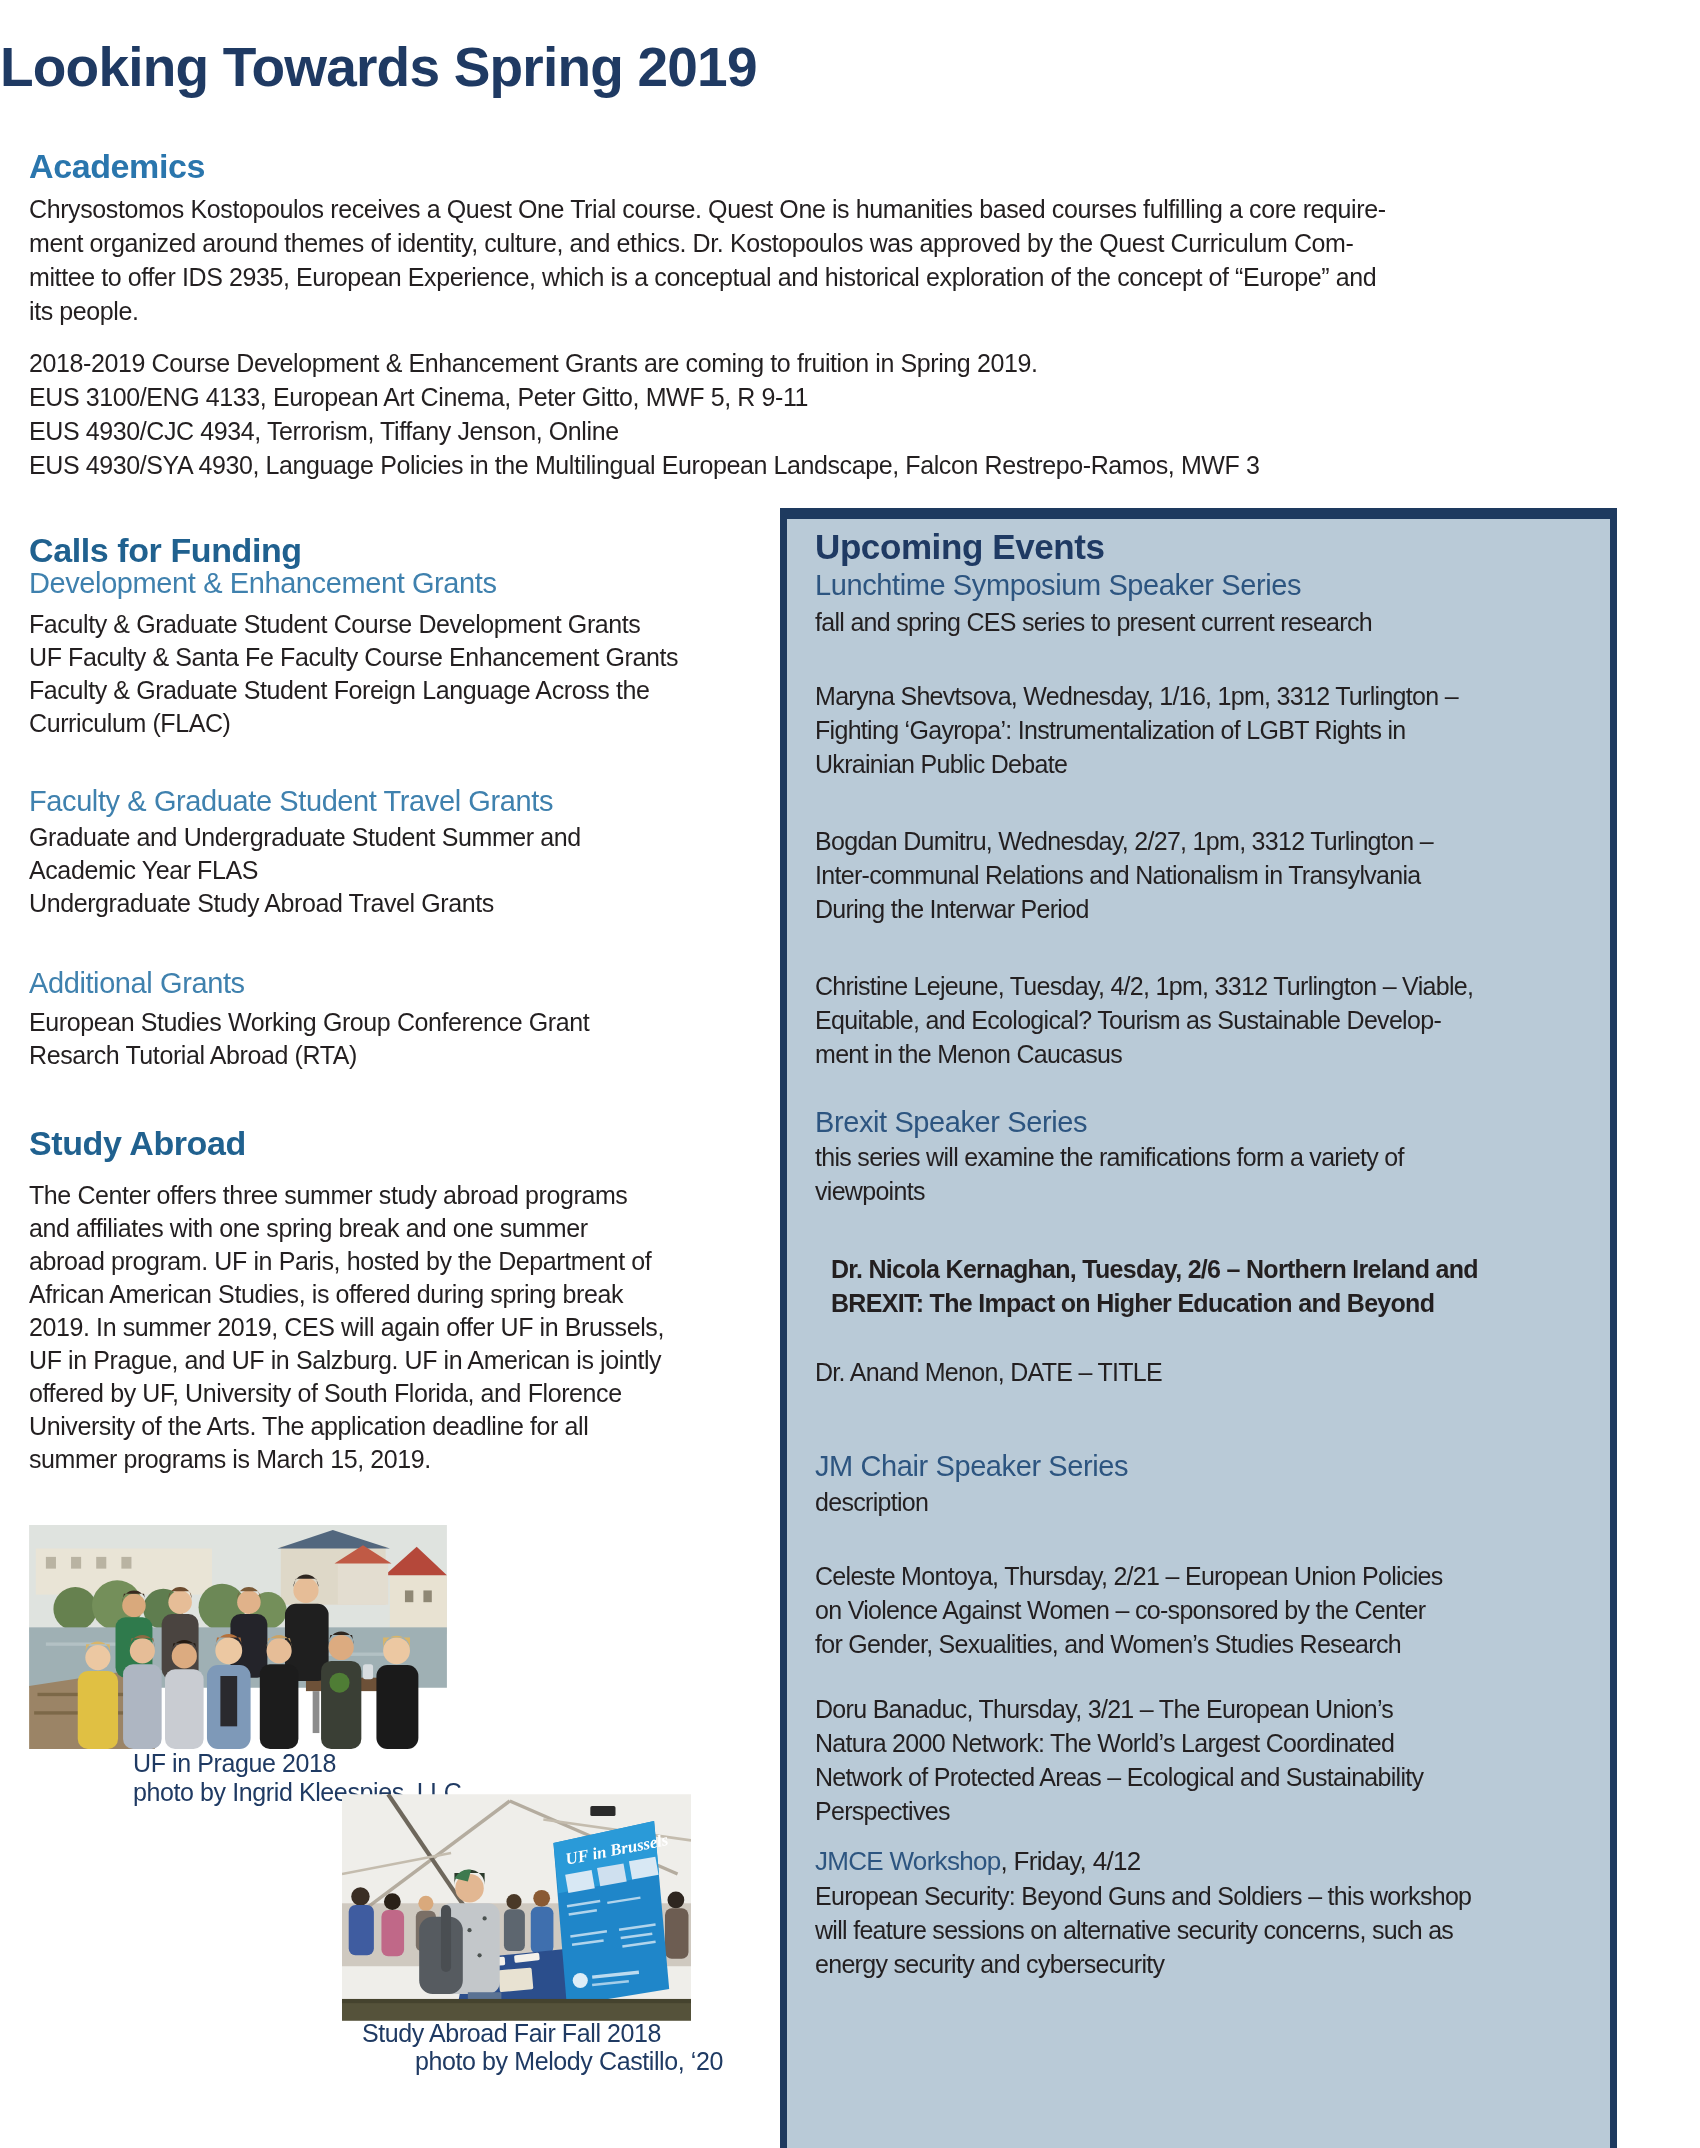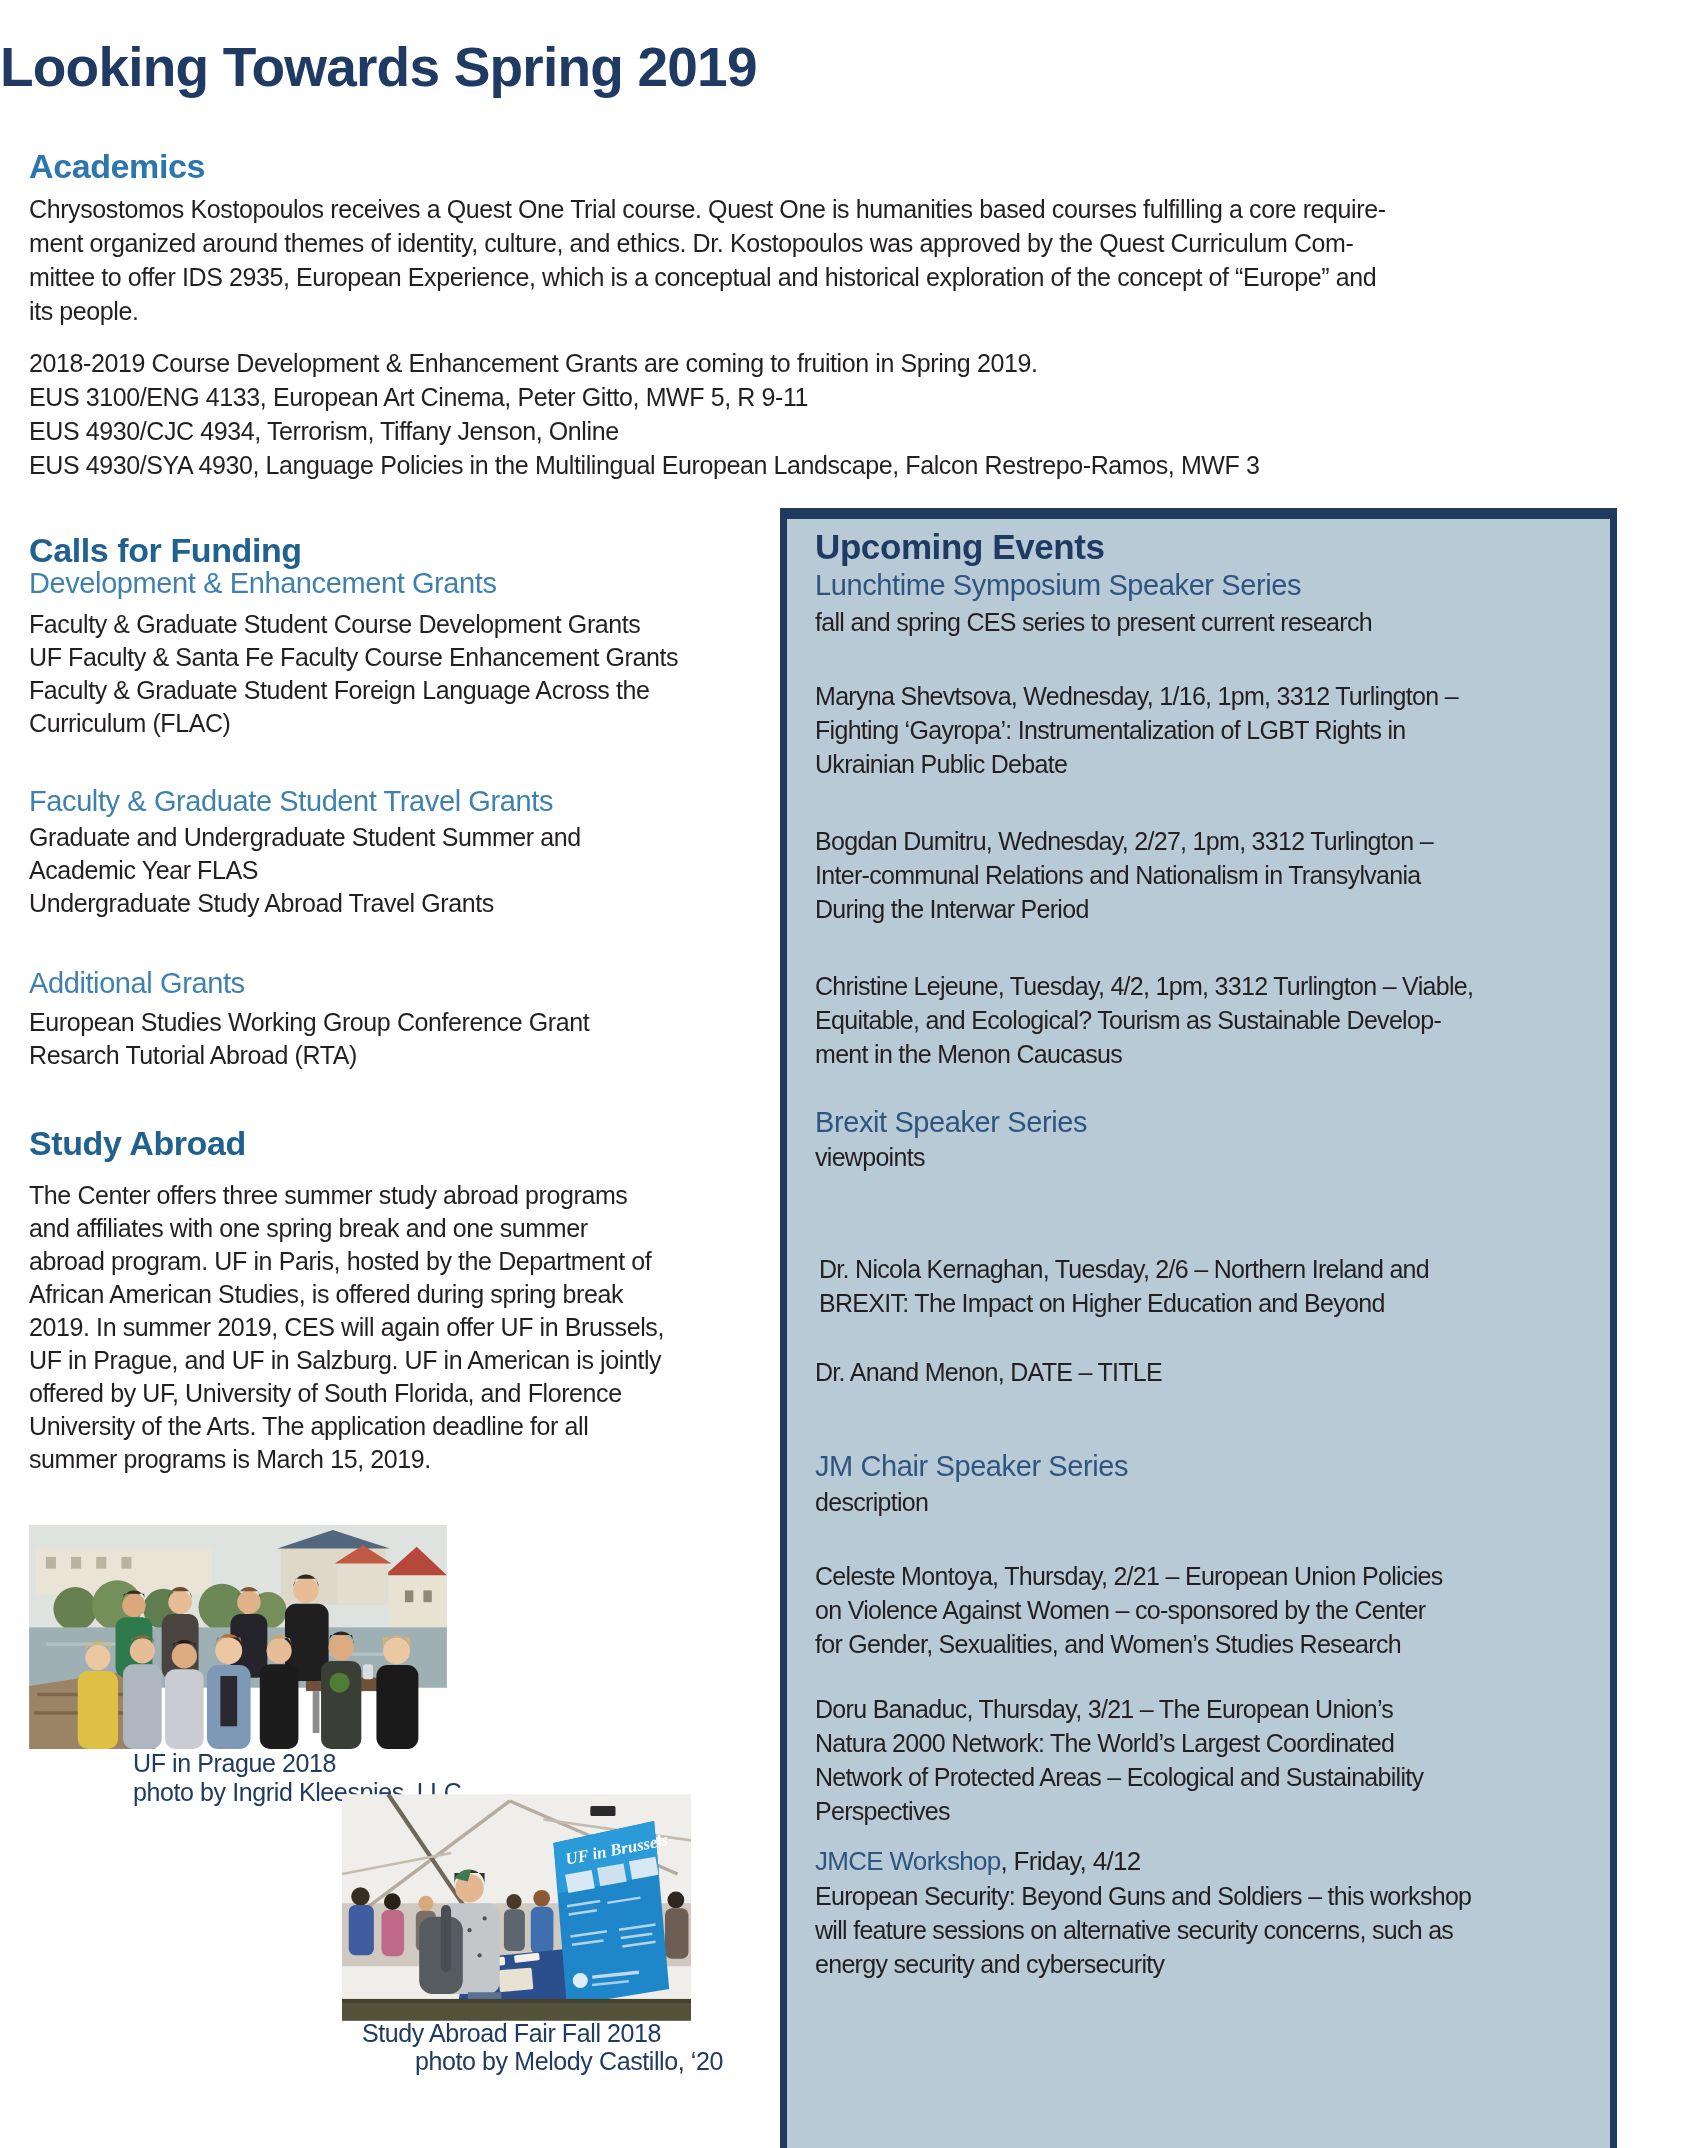--- a/index.html
+++ b/index.html
@@ -245,23 +245,24 @@
         <div class="ln">Inter-communal Relations and Nationalism in Transylvania</div>
         <div class="ln">During the Interwar Period</div>
       </div>
     <div class="abs ev-body" style="top:450px;left:28px;">
         <div class="ln">Christine Lejeune, Tuesday, 4/2, 1pm, 3312 Turlington – Viable,</div>
         <div class="ln">Equitable, and Ecological? Tourism as Sustainable Develop-</div>
         <div class="ln">ment in the Menon Caucasus</div>
       </div>
     <div class="abs ev-sub" style="top:587px;left:28px;">Brexit Speaker Series</div>
     <div class="abs ev-body" style="top:621px;left:28px;">
+        <div class="ln">this series will examine the ramifications form a variety of</div>
         <div class="ln">viewpoints</div>
       </div>
-    <div class="abs ev-body" style="top:733px;left:32px;">
+    <div class="abs ev-body" style="top:733px;left:44px;font-weight:bold;">
         <div class="ln">Dr. Nicola Kernaghan, Tuesday, 2/6 – Northern Ireland and</div>
         <div class="ln">BREXIT: The Impact on Higher Education and Beyond</div>
       </div>
     <div class="abs ev-body" style="top:836px;left:28px;">Dr. Anand Menon, DATE – TITLE</div>
     <div class="abs ev-sub" style="top:931px;left:28px;">JM Chair Speaker Series</div>
     <div class="abs ev-body" style="top:966px;left:28px;">description</div>
     <div class="abs ev-body" style="top:1040px;left:28px;">
         <div class="ln">Celeste Montoya, Thursday, 2/21 – European Union Policies</div>
         <div class="ln">on Violence Against Women – co-sponsored by the Center</div>
         <div class="ln">for Gender, Sexualities, and Women’s Studies Research</div>

